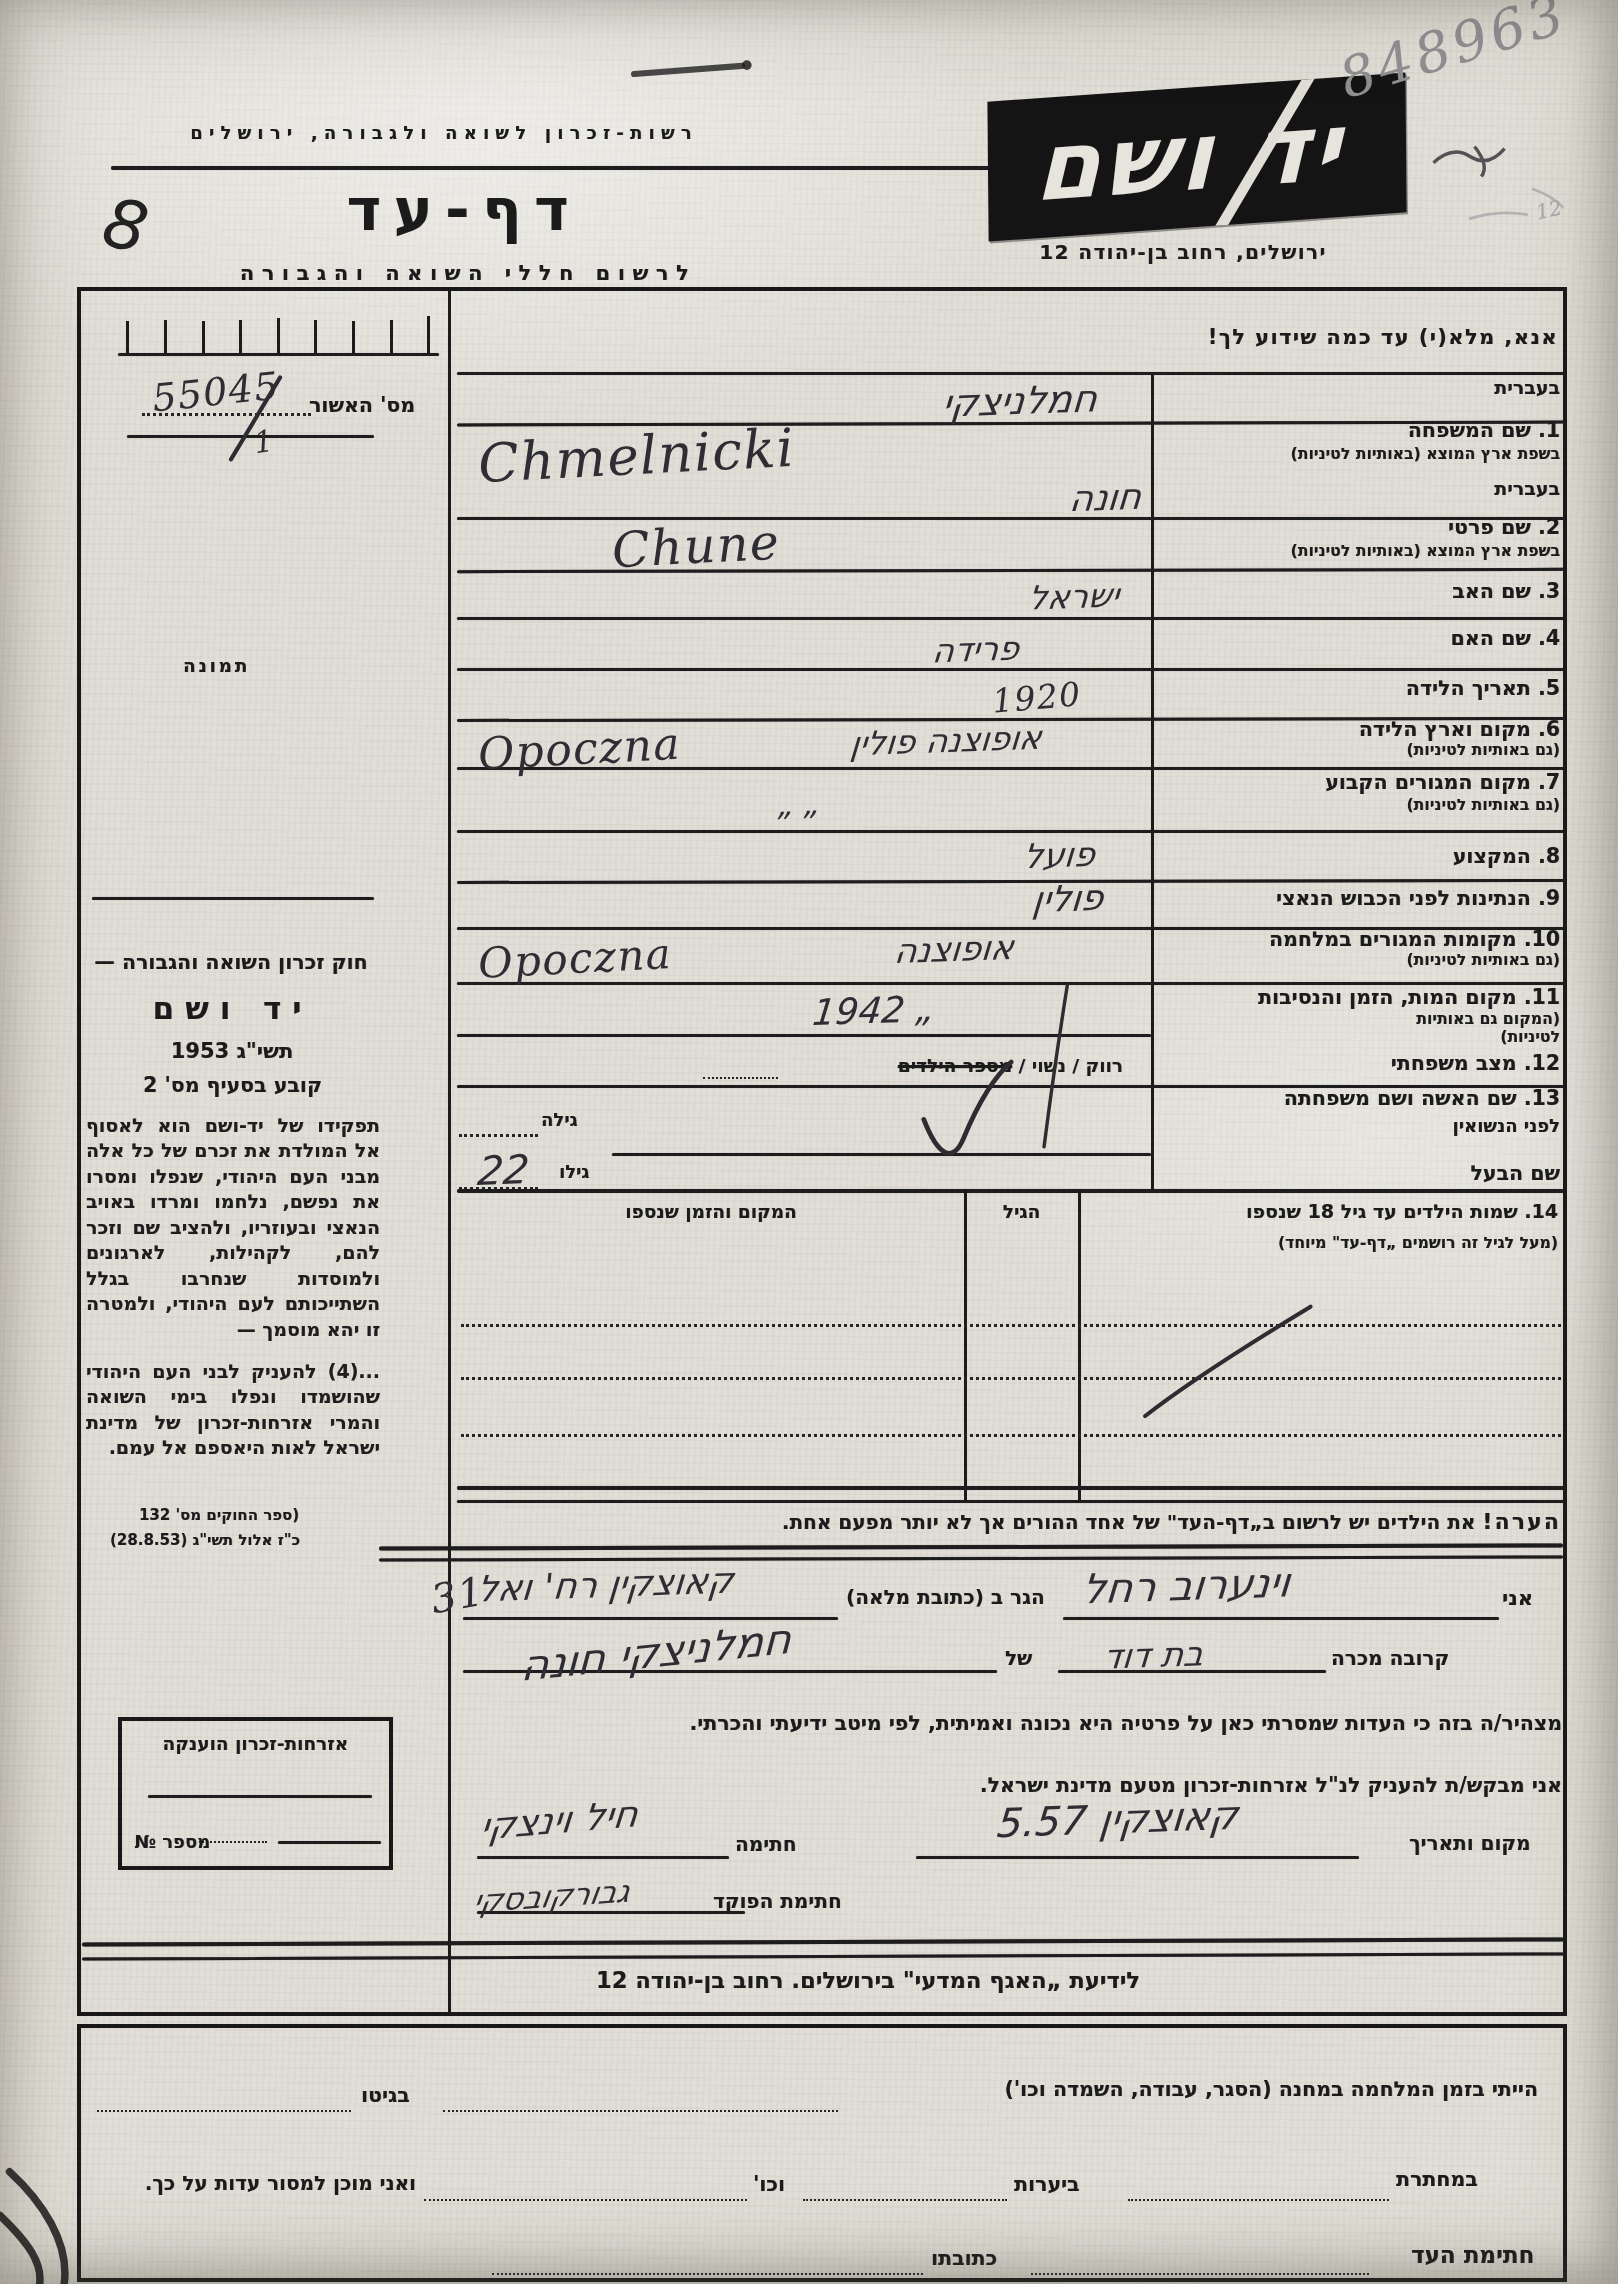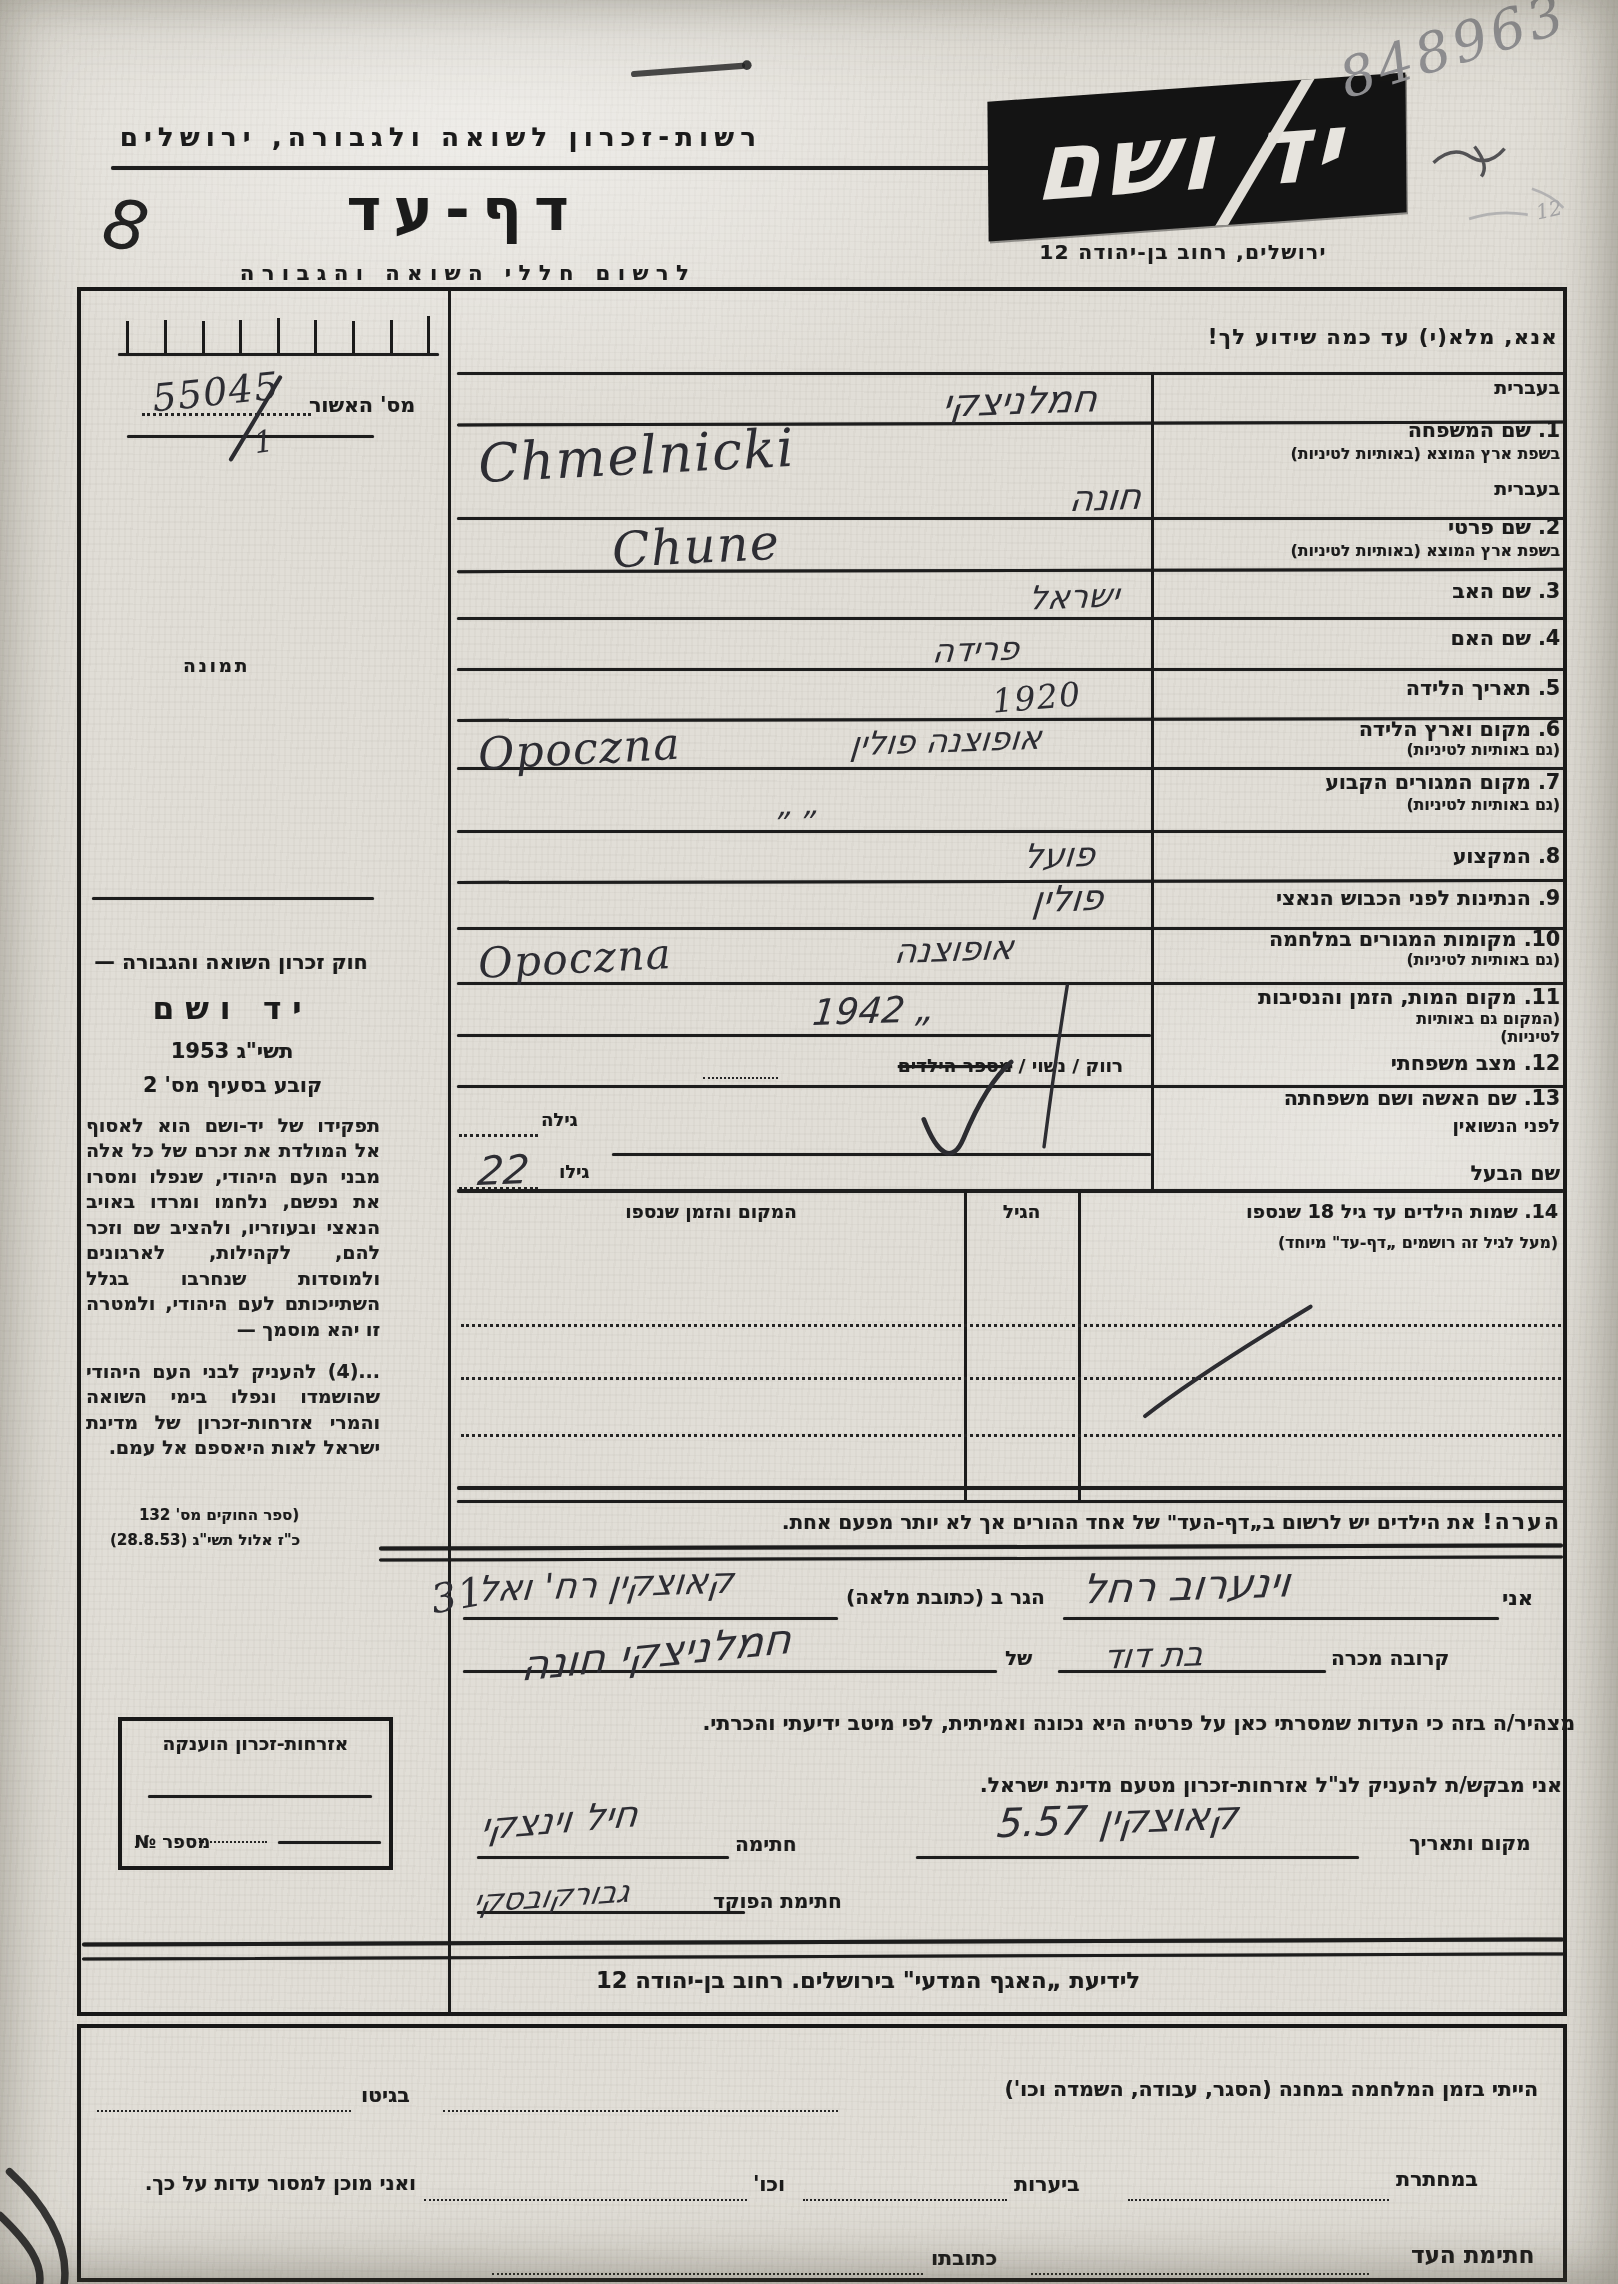--- a/index.html
+++ b/index.html
@@ -71,21 +71,21 @@
   }
   s{text-decoration-thickness:2.7px;}
 </style>
 </head>
 <body>
 
 <div class="page">
 
   <span class="hw" style="left:104px;top:186px;font-size:68px;transform:rotate(12deg);color:#222;">8</span>
 
-  <div class="lbl ctr" style="left:126px;top:123px;width:636px;font-size:26px;letter-spacing:6.2px;">רשות-זכרון לשואה ולגבורה, ירושלים</div>
+  <div class="lbl ctr" style="left:126px;top:123px;width:636px;font-size:18px;letter-spacing:6.2px;">רשות-זכרון לשואה ולגבורה, ירושלים</div>
   <div class="ln" style="left:111px;top:166px;width:955px;height:4.1px;"></div>
 
   <div class="lbl ctr" style="left:355px;top:176px;width:226px;font-size:59px;font-weight:900;letter-spacing:12.3px;">דף-עד</div>
   <div class="lbl ctr" style="left:198px;top:261px;width:540px;font-size:21px;letter-spacing:7.5px;">לרשום חללי השואה והגבורה</div>
 
   <div class="logo">
     <span class="he">יד ושם</span>
     <span class="slash"></span>
   </div>
   <div class="lbl ctr" style="left:988px;top:241px;width:390px;font-size:20px;letter-spacing:1.4px;">ירושלים, רחוב בן-יהודה 12</div>
@@ -235,21 +235,21 @@
   <span class="hw" style="left:478px;top:1564px;font-size:36px;">קאוצקין רח' ואל</span>
   <span class="hwl" style="left:431px;top:1572px;font-size:40px;transform:rotate(-10deg);">31</span>
 
   <span class="lbl" style="left:1331px;top:1647px;font-size:20px;">קרובה מכרה</span>
   <div class="ln" style="left:1058px;top:1670px;width:268px;height:2.7px;"></div>
   <span class="hw" style="left:1104px;top:1635px;font-size:34px;">בת דוד</span>
   <span class="lbl" style="left:1005px;top:1647px;font-size:20px;">של</span>
   <div class="ln" style="left:463px;top:1670px;width:534px;height:2.7px;"></div>
   <span class="hw" style="left:523px;top:1628px;font-size:42px;transform:skewX(-10deg) rotate(-6deg);">חמלניצקי חונה</span>
 
-  <div class="lbl rgt" style="left:472px;top:1712px;width:1103px;font-size:20.5px;">מצהיר/ה בזה כי העדות שמסרתי כאן על פרטיה היא נכונה ואמיתית, לפי מיטב ידיעתי והכרתי.</div>
+  <div class="lbl rgt" style="left:459px;top:1712px;width:1103px;font-size:20.5px;">מצהיר/ה בזה כי העדות שמסרתי כאן על פרטיה היא נכונה ואמיתית, לפי מיטב ידיעתי והכרתי.</div>
   <div class="lbl rgt" style="left:769px;top:1774px;width:793px;font-size:20.5px;">אני מבקש/ת להעניק לנ"ל אזרחות-זכרון מטעם מדינת ישראל.</div>
 
   <span class="lbl" style="left:1409px;top:1832px;font-size:20px;">מקום ותאריך</span>
   <span class="hw" style="left:998px;top:1796px;font-size:40px;">קאוצקין 5.57</span>
   <div class="ln" style="left:916px;top:1856px;width:443px;height:2.7px;"></div>
   <span class="lbl" style="left:735px;top:1833px;font-size:20px;">חתימה</span>
   <div class="ln" style="left:477px;top:1856px;width:252px;height:2.7px;"></div>
   <span class="hw" style="left:482px;top:1799px;font-size:37px;transform:skewX(-12deg) rotate(-5deg);">חיל וינצקי</span>
 
   <span class="lbl" style="left:713px;top:1890px;font-size:20px;">חתימת הפוקד</span>

